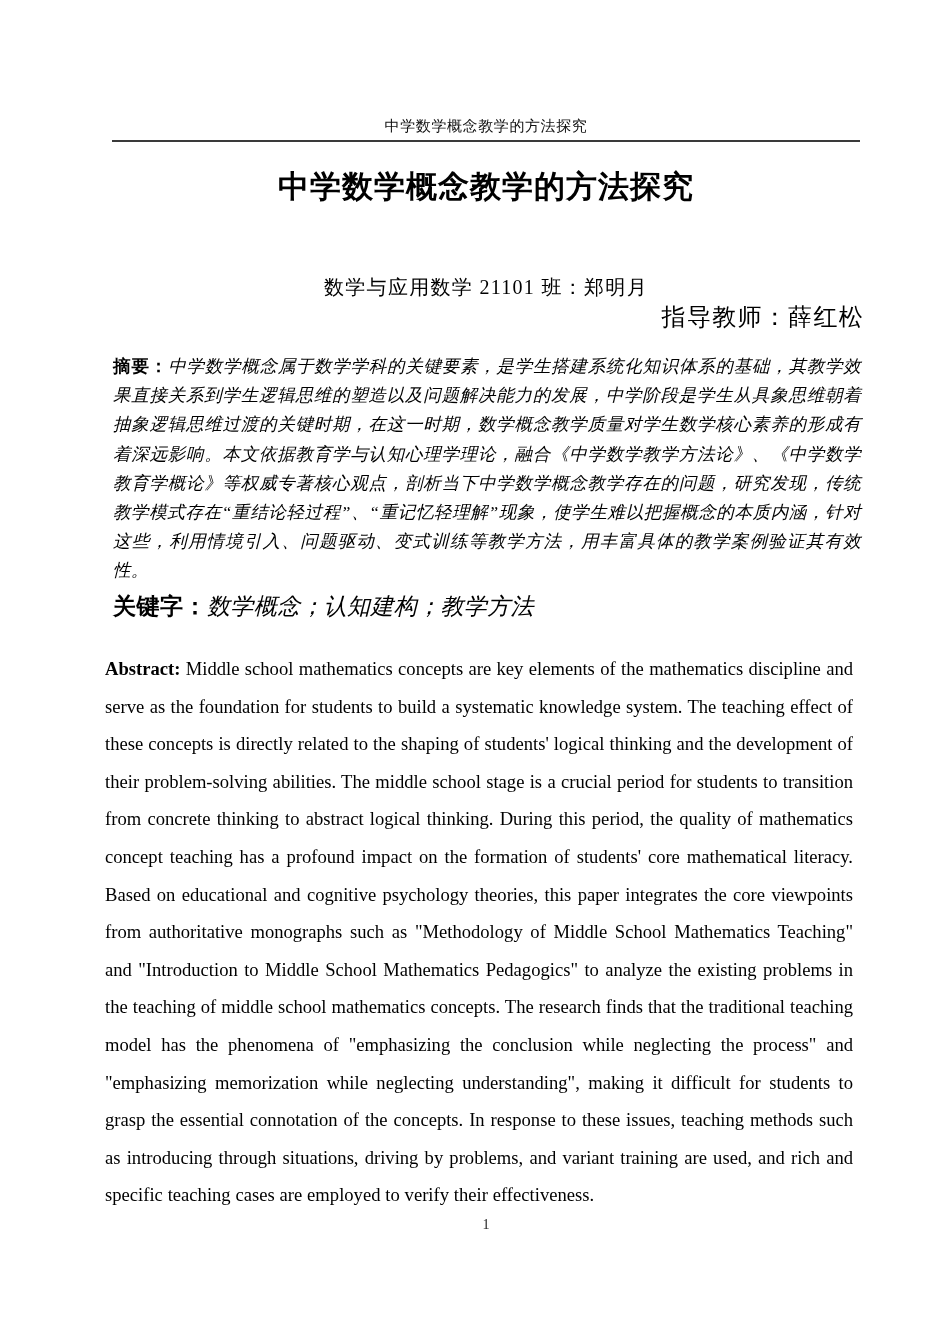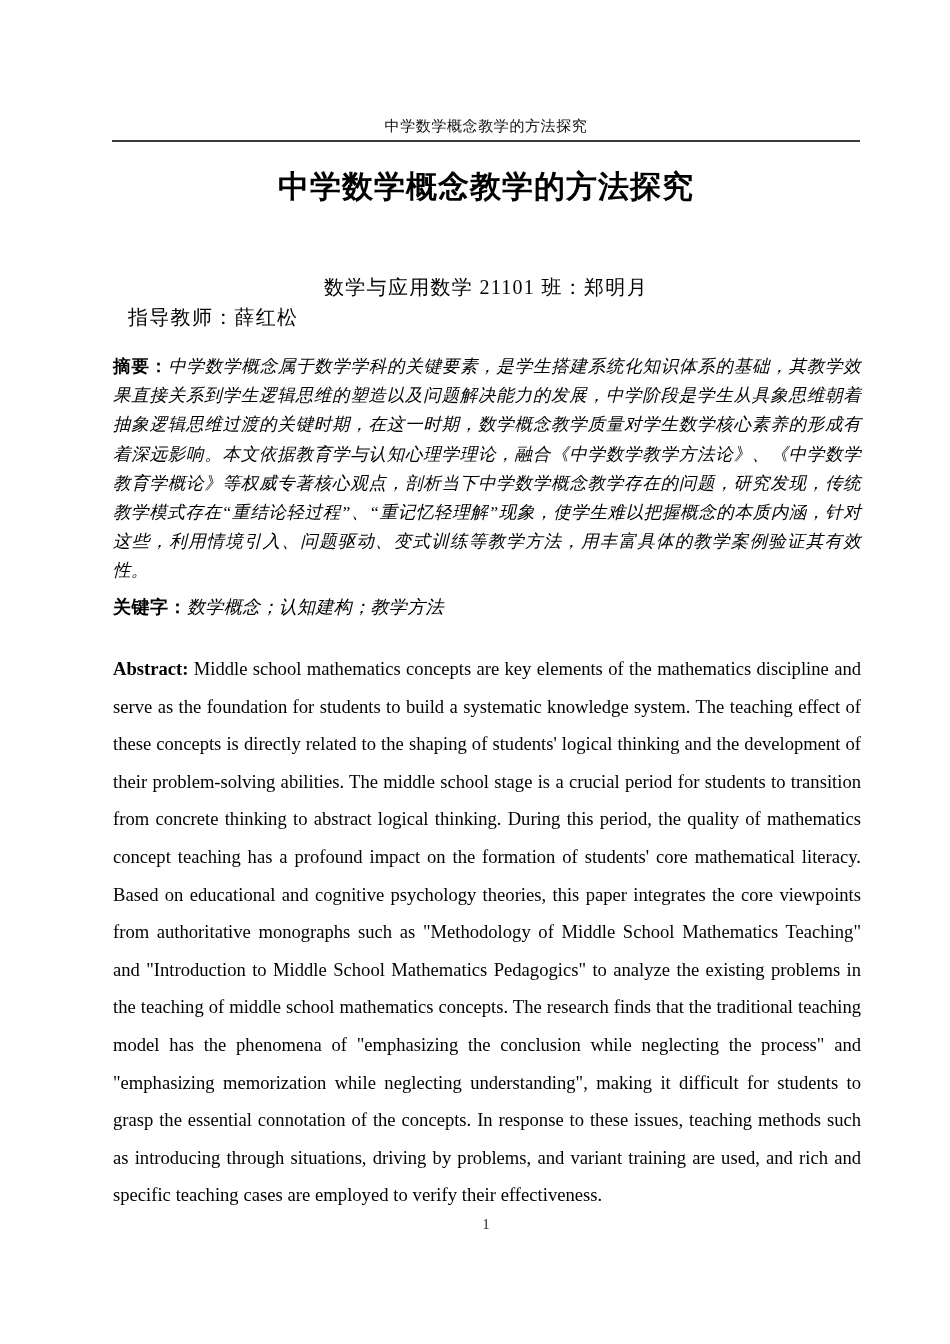--- a/index.html
+++ b/index.html
@@ -68,26 +68,26 @@
     width: 748px;
     text-align: center;
     font-family: "Liberation Serif", "DejaVu Serif", serif;
     font-size: 20px;
     line-height: 28px;
     letter-spacing: 1.3px;
     margin-top: 30px;
   }
   .advisor {
     position: absolute;
-    left: 128px;
+    left: 116px;
     top: 303px;
     width: 748px;
-    text-align: left;
+    text-align: right;
     font-family: "Liberation Serif", "DejaVu Serif", serif;
-    font-size: 20px;
+    font-size: 24px;
     line-height: 28px;
     letter-spacing: 1.3px;
   }
 
   
   .cn-block {
     position: absolute;
     left: 113px;
     top: 352px;
     width: 748px;
@@ -106,35 +106,35 @@
   .cn-para > .lbl {
     font-style: normal;
     font-weight: 700;
     font-family: Liberation Serif, serif;
     letter-spacing: 0.5px;
   }
   .cn-keywords {
     margin-top: 6px;
     font-family: "Liberation Serif", "DejaVu Serif", serif;
     font-style: italic;
-    font-size: 18px;
+    font-size: 23px;
     line-height: 29.2px;
     letter-spacing: 0.35px;
   }
   .cn-keywords > .lbl {
     font-style: normal;
     font-weight: 700;
     font-family: "DejaVu Sans", "Liberation Sans", sans-serif;
     letter-spacing: 0.5px;
   }
 
   
   .en-block {
     position: absolute;
-    left: 113px;
+    left: 105px;
     top: 650px;
     width: 748px;
   }
   .en-para {
     font-family: "Liberation Serif", "DejaVu Serif", serif;
     font-size: 18.6px;
     line-height: 37.6px;
     text-align: justify;
     margin: 0;
     word-spacing: 0.2px;

